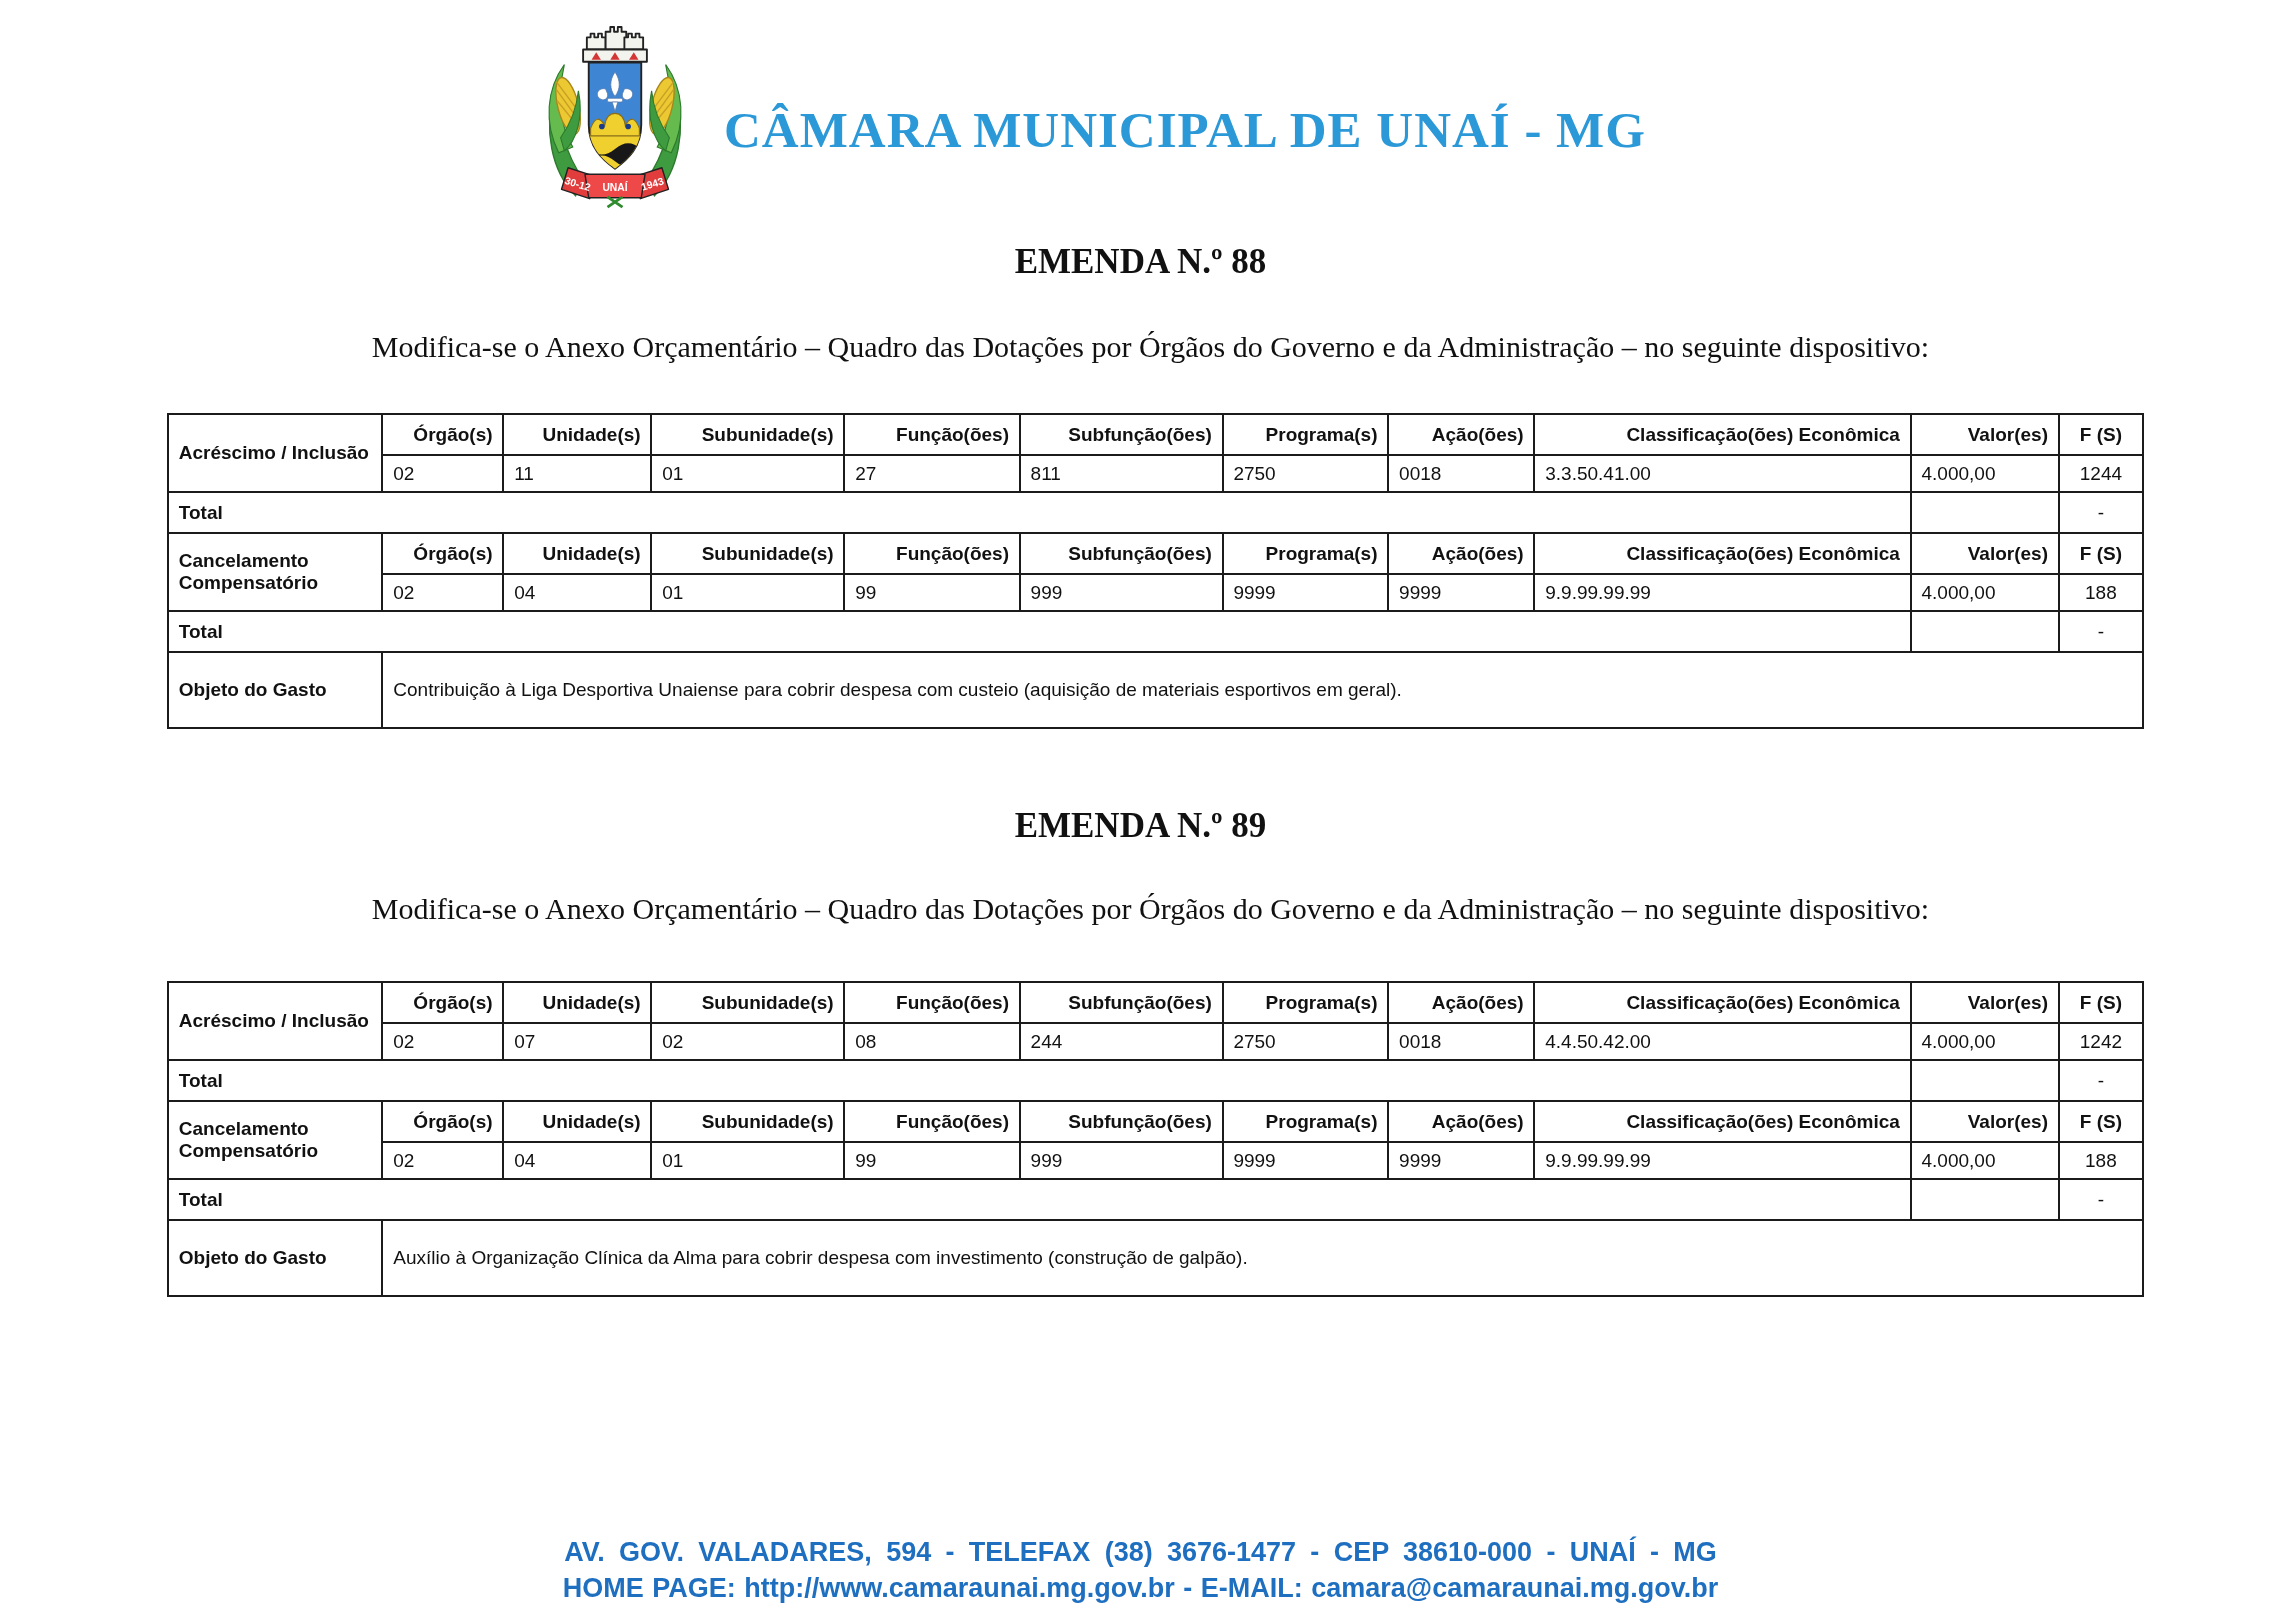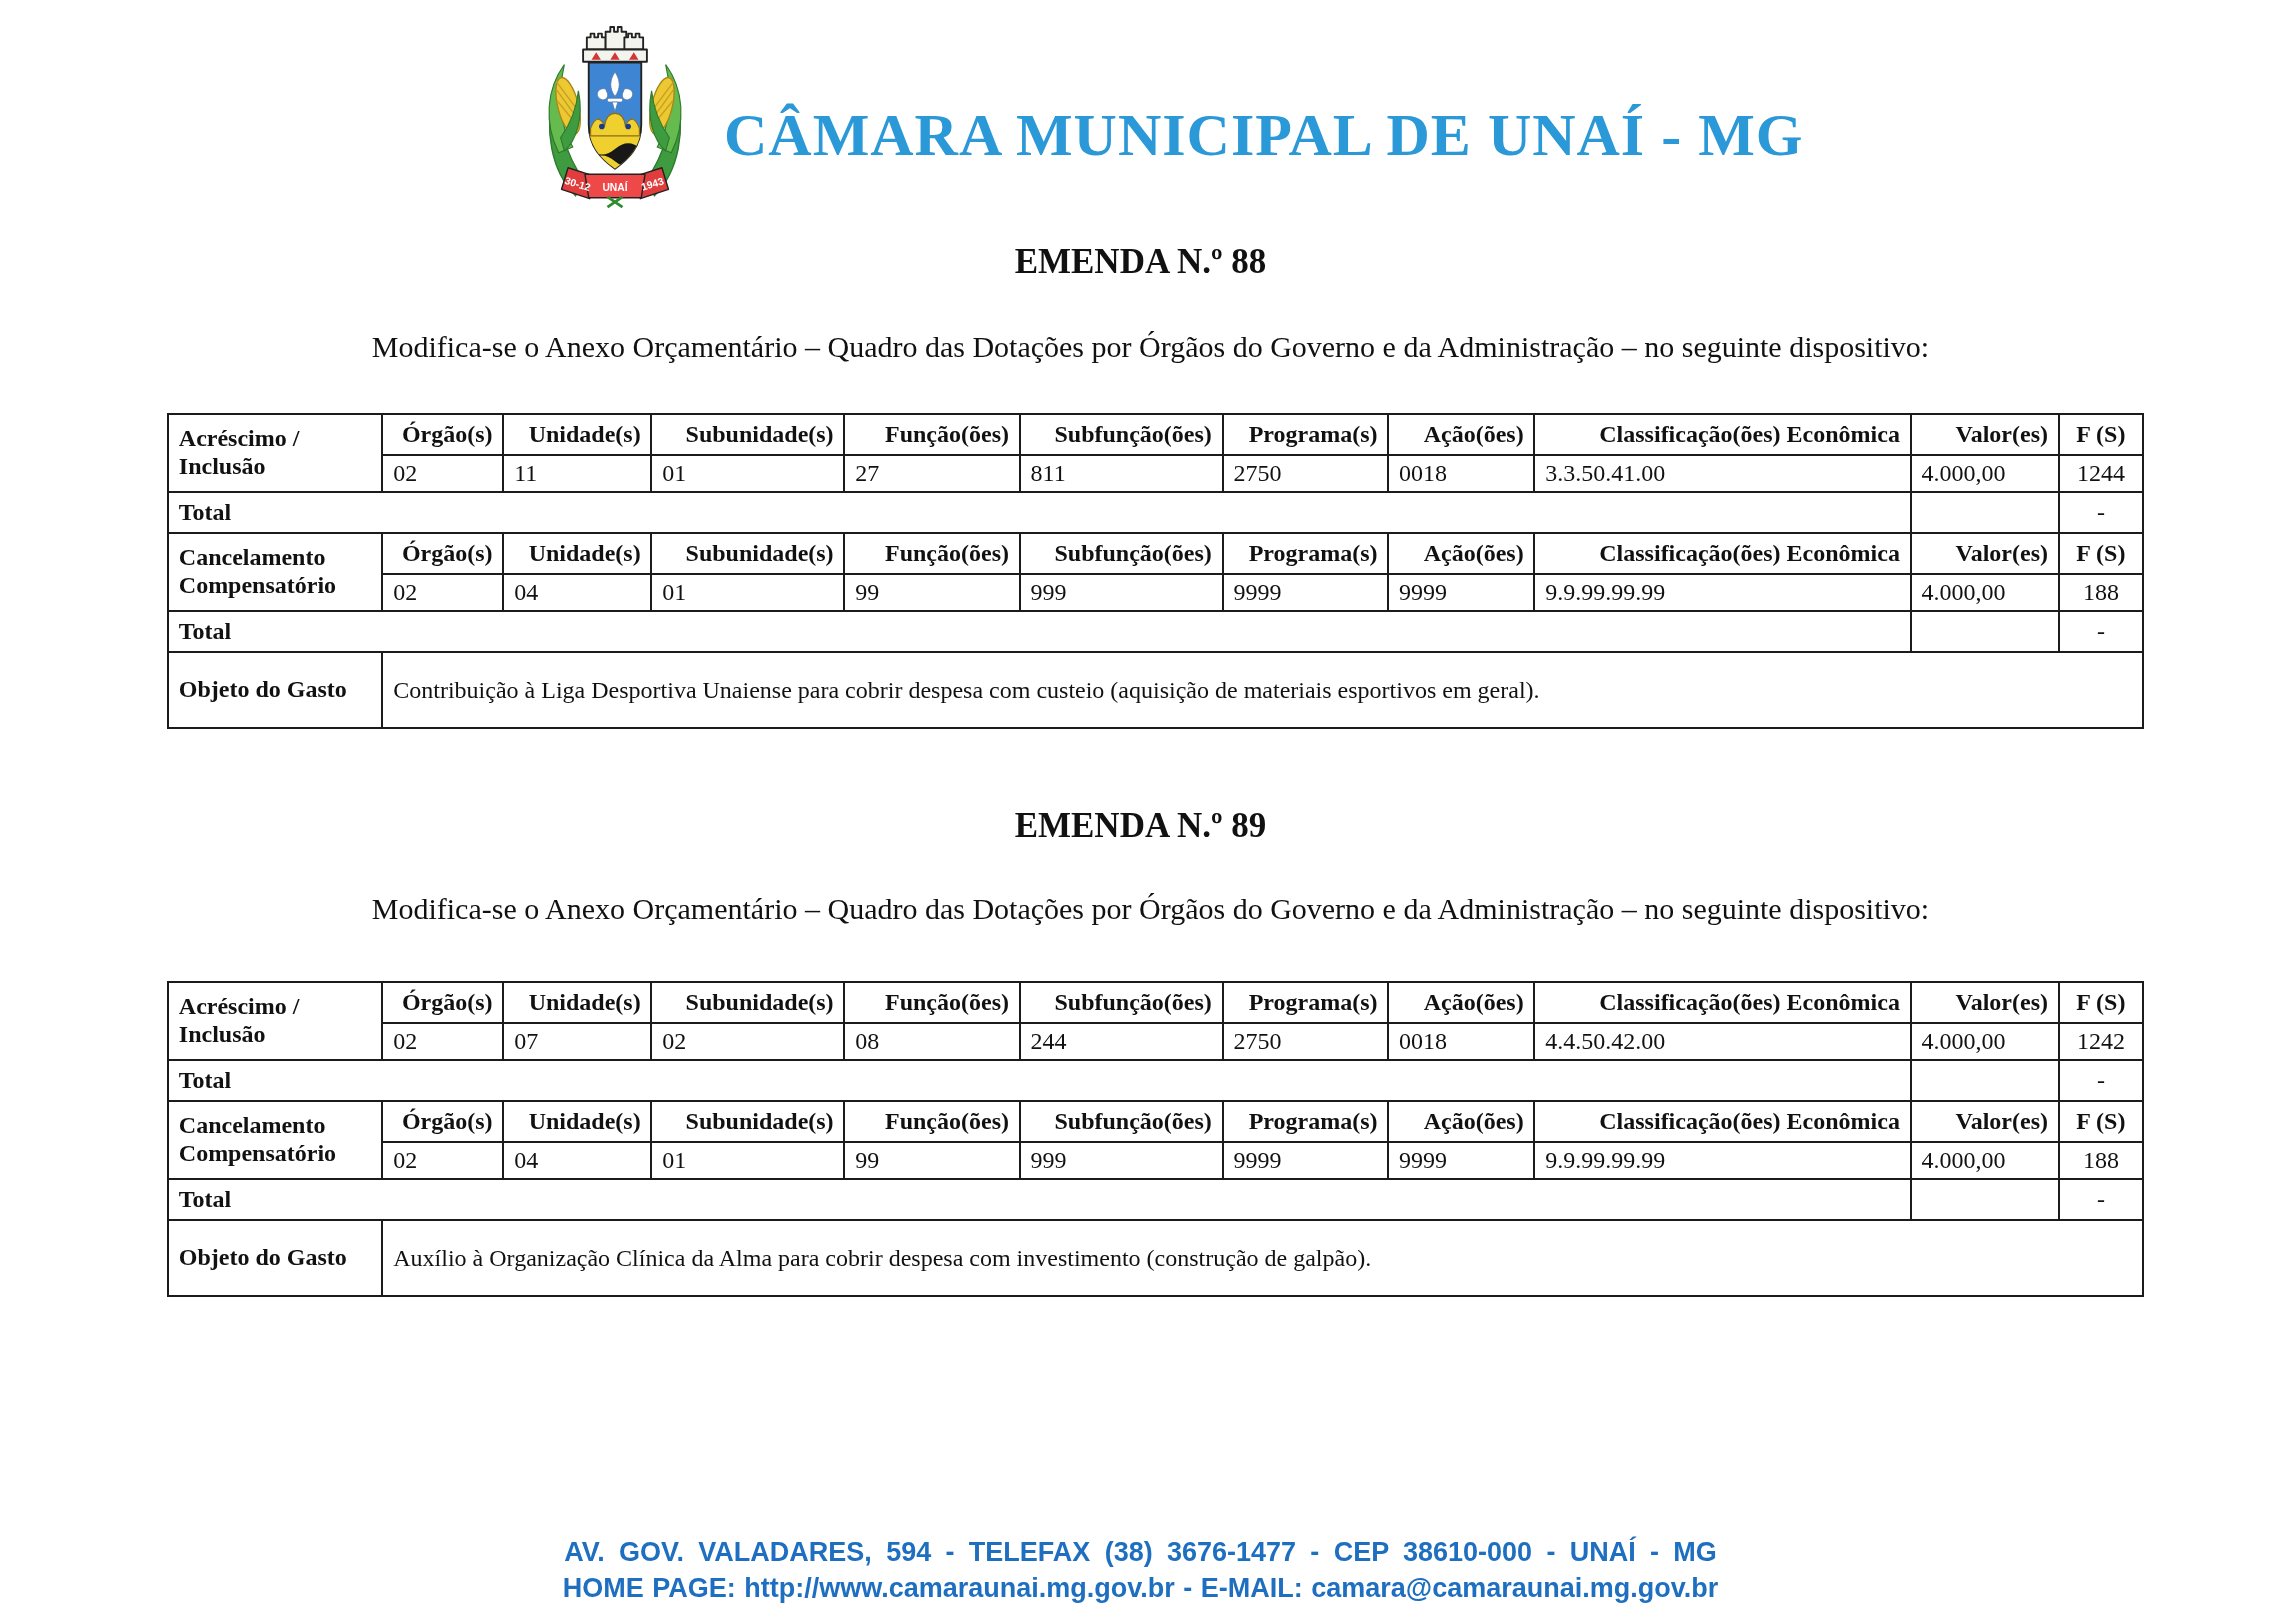--- a/index.html
+++ b/index.html
@@ -4,35 +4,35 @@
 <style>
   html,body { margin:0; padding:0; background:#e8e8e8; }
   .page {
     position:relative; width:2281px; height:1621px; background:#ffffff;
     font-family:"Liberation Sans", sans-serif; color:#111; overflow:hidden;
     margin:0 auto;
   }
   .logo { position:absolute; left:538px; top:11.7px; width:154px; height:197px; }
   .org-title {
     position:absolute; left:724px; top:101px; margin:0;
-    font-family:"Liberation Serif", serif; font-weight:bold; font-size:60px;
+    font-family:"Liberation Serif", serif; font-weight:bold; font-size:51px;
     color:#2b98d8; letter-spacing:1px; white-space:nowrap;
   }
   .emenda-title {
     position:absolute; left:0; width:100%; margin:0; text-align:center;
     font-family:"Liberation Serif", serif; font-weight:bold; font-size:35px; color:#111;
   }
   .intro {
     position:absolute; left:0; width:100%; margin:10px; text-align:center;
     font-family:"Liberation Serif", serif; font-size:30px; color:#111;
   }
   table.budget {
     position:absolute; left:167px; width:1977px;
     border-collapse:collapse; table-layout:fixed;
-    font-family:Liberation Serif, serif; font-size:24px; color:#111;
+    font-family:Liberation Sans, sans-serif; font-size:19px; color:#111;
   }
   table.budget th, table.budget td {
     border:2px solid #1b1b1b; padding:2px 9.8px; text-align:left;
     vertical-align:middle; overflow:hidden; white-space:nowrap;
   }
   table.budget th { font-weight:bold;text-align:right; }
   table.budget td.lbl { font-weight:bold; white-space:normal; line-height:1.15; }
   table.budget .fs { text-align:center; padding:2px 3.9px;margin-left:16px; }
   tr.r-head  { height:41px; }
   tr.r-val   { height:37px; }

